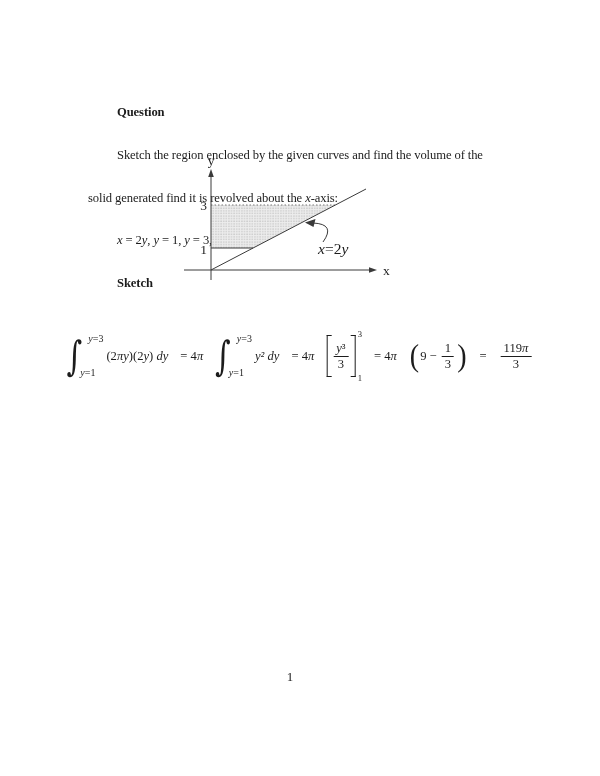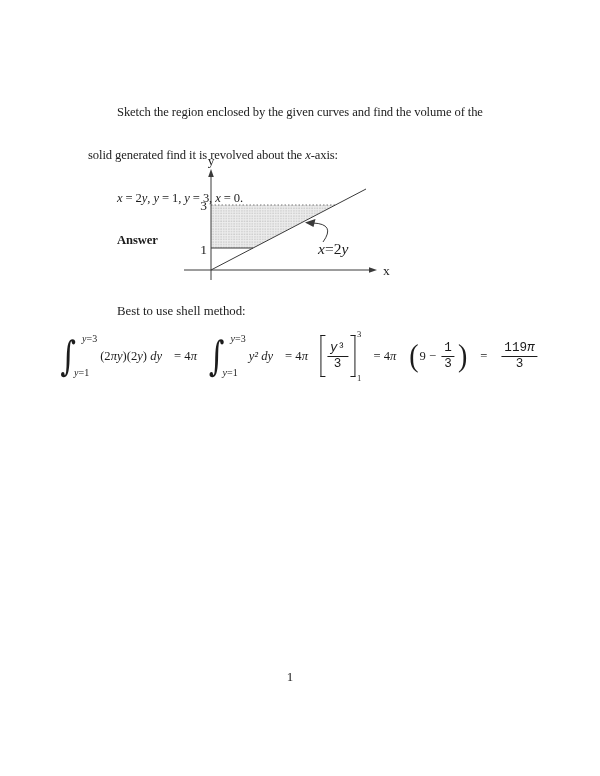--- a/index.html
+++ b/index.html
@@ -18,40 +18,41 @@
   .formula{
     position:absolute;top:329px;left:50%;transform:translateX(-50%);
     display:flex;align-items:center;white-space:pre;font-size:12.6px;min-height:52px;
   }
   .int{display:flex;align-items:center;}
   .int-glyph{font-family:"DejaVu Serif","DejaVu Sans",serif;font-size:30px;line-height:30px;transform:scaleY(1.35);display:inline-block;}
   .int-lims{display:flex;flex-direction:column;justify-content:space-between;height:44px;font-size:10px;margin-left:1px;margin-right:3px;line-height:10px;}
   .int-lims .top{margin-left:5px;}
   .int-lims .bot{margin-left:-3px;}
   .eq{margin:0 12px;}
-  .frac{display:inline-flex;flex-direction:column;align-items:center;line-height:1.12;margin:0 2px;text-align:center;font-family:Liberation Mono, monospace;}
+  .frac{display:inline-flex;flex-direction:column;align-items:center;line-height:1.12;margin:0 2px;text-align:center;}
   .frac .num{display:block;padding:0 3px;border-bottom:1px solid #1c1c1c;}
   .frac .den{display:block;padding:0 3px;}
   .brk{display:flex;align-items:center;}
   .brk-l{width:4px;height:40px;border-left:1.2px solid #1c1c1c;border-top:1.2px solid #1c1c1c;border-bottom:1.2px solid #1c1c1c;}
   .brk-r{width:4px;height:40px;border-right:1.2px solid #1c1c1c;border-top:1.2px solid #1c1c1c;border-bottom:1.2px solid #1c1c1c;}
   .brk-lims{display:flex;flex-direction:column;justify-content:space-between;height:54px;font-size:8.6px;margin-left:2px;line-height:10px;}
   .paren{font-size:28px;line-height:28px;display:inline-block;transform:scaleY(1.15);margin:0 1px;}
   .pageno{position:absolute;left:240px;top:669px;width:100px;text-align:center;font-size:13px;}
 </style>
 </head>
 <body>
 
 <div class="page">
 
   <div class="lines">
+    <div class="indent bold">Question</div>
     <div class="indent">Sketch the region enclosed by the given curves and find the volume of the</div>
     <div><span>solid generated find it is revolved about the </span><span class="rs-i">x</span><span>-axis:</span></div>
     <div class="indent"><span class="rs-i">x</span><span> = 2</span><span class="rs-i">y</span><span>, </span><span class="rs-i">y</span><span> = 1, </span><span class="rs-i">y</span><span> = 3, </span><span class="rs-i">x</span><span> = 0.</span></div>
-    <div class="indent bold">Answer</div>
+    <div class="indent bold">Sketch</div>
   </div>
 
   <svg class="diagram" width="250" height="145" viewBox="0 0 250 145">
     <defs>
       <pattern id="stip" width="2.6" height="2.6" patternUnits="userSpaceOnUse">
         <rect width="2.6" height="2.6" fill="#ededed"></rect>
         <circle cx="0.9" cy="0.9" r="0.55" fill="#9b9b9b"></circle>
       </pattern>
     </defs>
 
@@ -69,21 +70,20 @@
     <text class="dtext" x="61" y="15" text-anchor="middle">y</text>
     <text class="dtext" x="233" y="124.5">x</text>
     <text class="dtext" x="57" y="60" text-anchor="end">3</text>
     <text class="dtext" x="57" y="103.5" text-anchor="end">1</text>
 
     <text class="dlabel" x="168" y="104"><tspan font-style="italic">x</tspan><tspan>=2</tspan><tspan font-style="italic">y</tspan></text>
     <path d="M 173,92 Q 186,74 163,73" fill="none" stroke="#3a3a3a" stroke-width="1"></path>
     <polygon points="155,72.5 165.5,69 163.5,77" fill="#3a3a3a"></polygon>
   </svg>
 
-  <div class="intro">Best to use shell method:</div>
 
   <div class="formula">
     <span class="int">
       <span class="int-glyph">∫</span>
       <span class="int-lims">
         <span class="top"><span class="rs-i">y</span><span>=3</span></span>
         <span class="bot"><span class="rs-i">y</span><span>=1</span></span>
       </span>
     </span>
     <span><span>(2</span><span class="rs-i">πy</span><span>)(2</span><span class="rs-i">y</span><span>) </span><span class="rs-i">dy</span></span>

